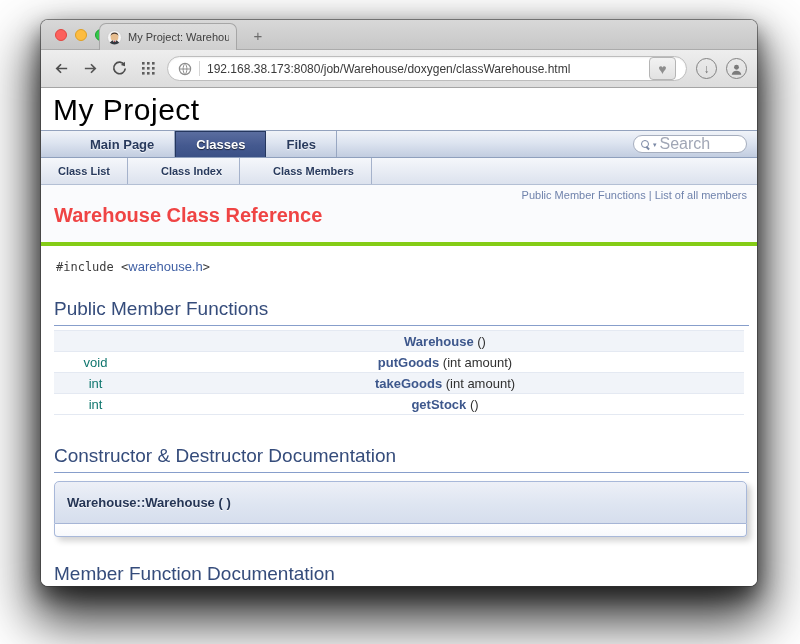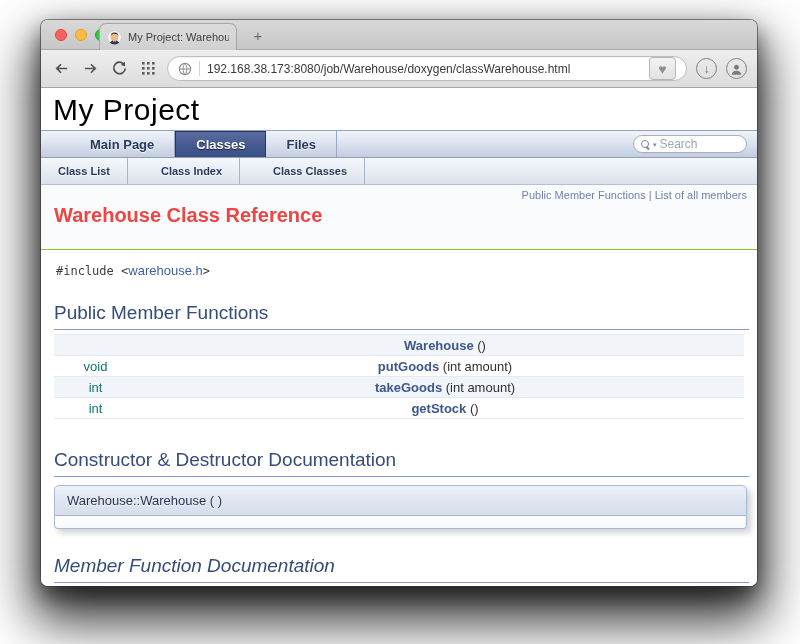--- a/index.html
+++ b/index.html
@@ -68,51 +68,51 @@
           border-right:1px solid #A5B2CB; }
   .searchwrap { margin-left:auto; display:flex; align-items:center; padding-right:10px; }
   .searchbox { width:114px; height:18px; background:#fff; border:1px solid #A6AEBE;
                border-radius:9px; display:flex; align-items:center; padding:0 7px; gap:3px; }
   .mag { position:relative; width:9px; height:9px; flex:none; }
   .mag::before { content:""; position:absolute; left:0; top:0; width:6px; height:6px;
                  border:1.4px solid #7A88A5; border-radius:50%; }
   .mag::after { content:""; position:absolute; left:6px; top:6px; width:4px; height:1.6px;
                 background:#7A88A5; transform:rotate(45deg); transform-origin:0 0; }
   .caret { font-size:7px; color:#7A88A5; line-height:1; }
-  .searchbox input { border:none; outline:none; width:70px; font-size:12px; color:#444;
+  .searchbox input { border:none; outline:none; width:70px; font-size:16px; color:#444;
                      background:transparent; font-family:"Liberation Sans",sans-serif; }
   .searchbox input::placeholder { color:#A0A6B5; }
 
-  .dox-header { background:#FAFBFD; border-bottom:1px solid #84cc16; padding:4px 10px 22px 13px; }
+  .dox-header { background:#FAFBFD; border-bottom:4px solid #84cc16; padding:4px 10px 15px 13px; }
   .summary { text-align:right; font-size:11px; color:#7083AC; }
   .summary a { color:#7083AC; text-decoration:none; }
   .pagetitle { font-size:20px; font-weight:bold; color:#ef4444; margin-top:3px; }
 
   .contents { padding:0 6px 0 13px; }
   .includeline { margin:13px 0 0 2px; font-family:"DejaVu Sans Mono","Liberation Mono",monospace;
                  font-size:12px; color:#3C3C3C; }
   .includeline a { color:#4161A5; text-decoration:none;
                    font-family:"Liberation Sans","DejaVu Sans",sans-serif; font-size:13px; }
 
   h2.groupheader { font-size:19px; font-weight:400; color:#354C7B;
                    border-bottom:1px solid #879ECB; padding-bottom:5px; margin-right:2px; }
-  .mt1 { margin-top:24px; } .mt2 { margin-top:30px; } .mt3 { margin-top:26px;font-style:italic; }
+  .mt1 { margin-top:24px; } .mt2 { margin-top:30px; } .mt3 { margin-top:26px; }
 
   table.memberdecls { border-collapse:collapse; width:99%; margin-top:4px; font-size:13px; }
   table.memberdecls tr.odd td { background:#F1F4F9; }
   table.memberdecls td { padding:2.5px 0; border-bottom:1px solid #E4E9F2;text-align:center; }
   table.memberdecls tr:first-child td { border-top:1px solid #E4E9F2; }
   td.memret { width:92px; text-align:right; color:#0f766e; padding-right:9px !important; }
   td.memname a { font-weight:bold; color:#3D578C; text-decoration:none; }
   td.memname .params { color:#303030; }
 
   .memitem { margin:8px 4px 0 0; }
   .memproto { background:linear-gradient(180deg,#EDF0F7 0%,#DEE5F1 55%,#D6DEED 100%);
-              border:1px solid #A8B8D9; border-radius:5px 5px 0 0; padding:7px 12px;
-              font-weight:normal; font-size:13px; color:#253555;
+              border:1px solid #A8B8D9; border-radius:5px 5px 0 0; padding:13px 12px;
+              font-weight:bold; font-size:13px; color:#253555;
               text-shadow:0 1px 1px rgba(255,255,255,.9);
               box-shadow:4px 4px 6px rgba(0,0,0,.18); }
   .memdoc { background:linear-gradient(180deg,#FFFFFF,#F7F9FC); border:1px solid #A8B8D9;
             border-top:none; border-radius:0 0 4px 4px; height:13px;
             box-shadow:4px 4px 6px rgba(0,0,0,.18); }
 </style>
 </head>
 <body>
 
 <div class="window">
@@ -210,21 +210,21 @@
           <span class="mag"></span>
           <span class="caret">▾</span>
           <input type="text" placeholder="Search" style="">
         </div>
       </div>
     </div>
 
     <div class="tabs2">
       <div class="tab2">Class List</div>
       <div class="tab2">Class Index</div>
-      <div class="tab2">Class Classes</div>
+      <div class="tab2">Class Members</div>
     </div>
 
     <div class="dox-header">
       <div class="summary">
         <a href="#">Public Member Functions</a>
         <span>|</span>
         <a href="#">List of all members</a>
       </div>
       <div class="pagetitle">Warehouse Class Reference</div>
     </div>

